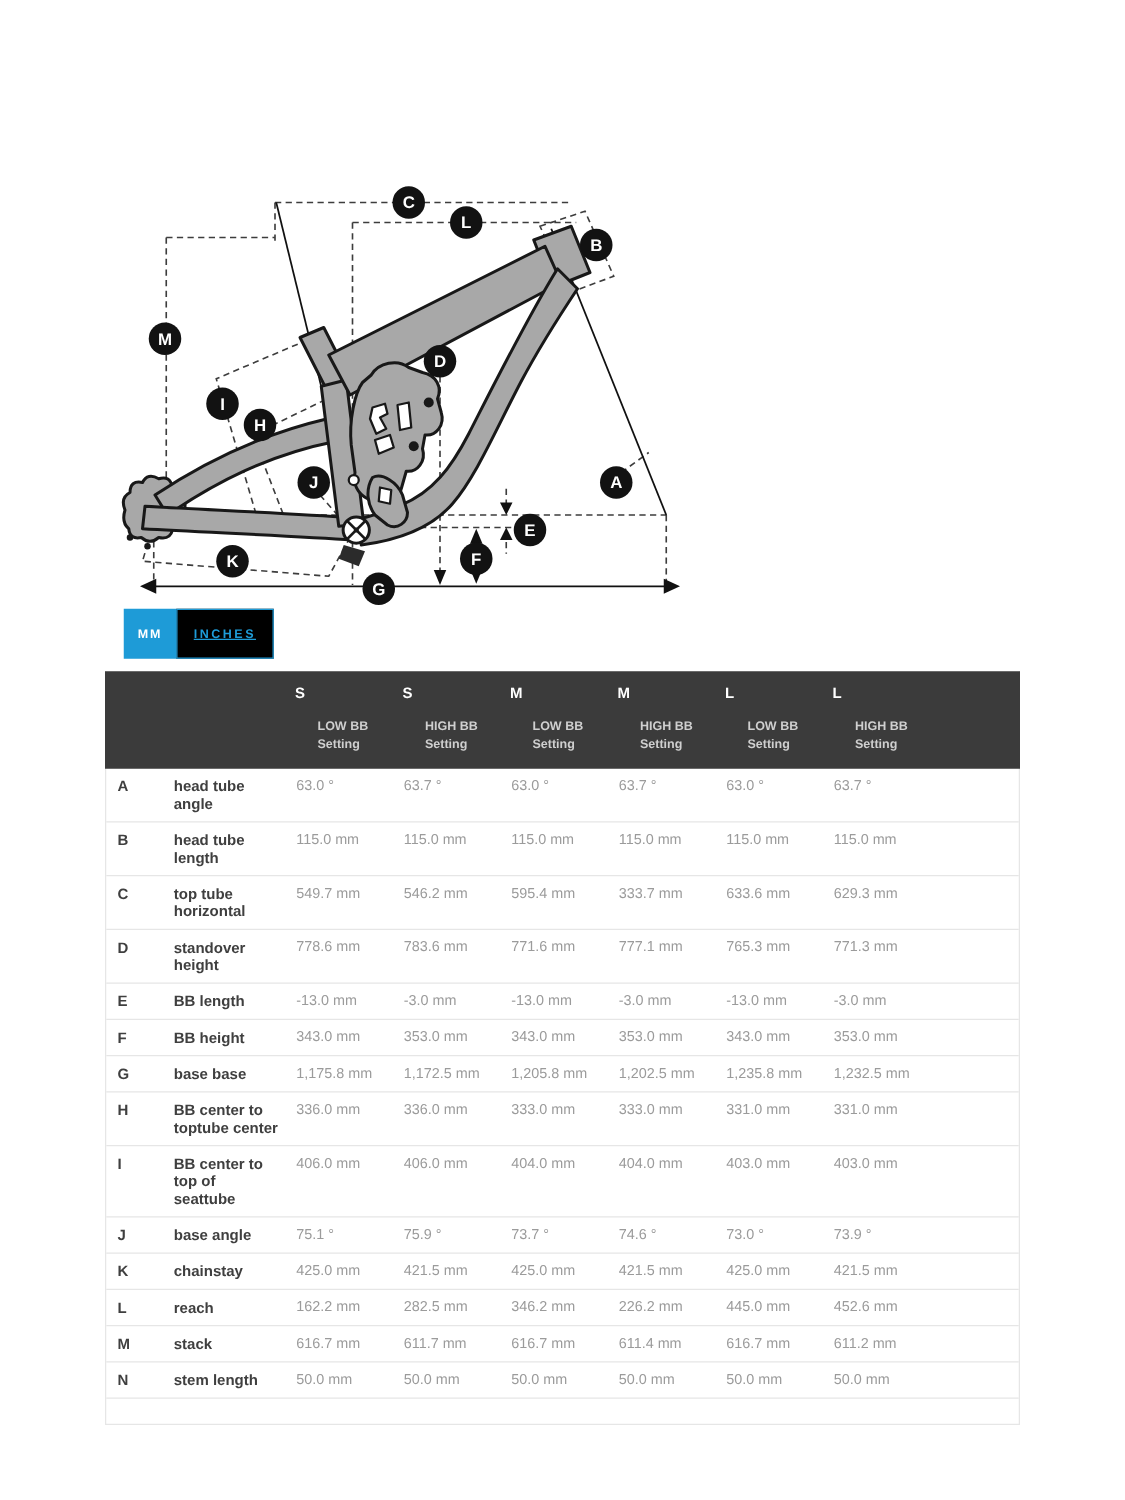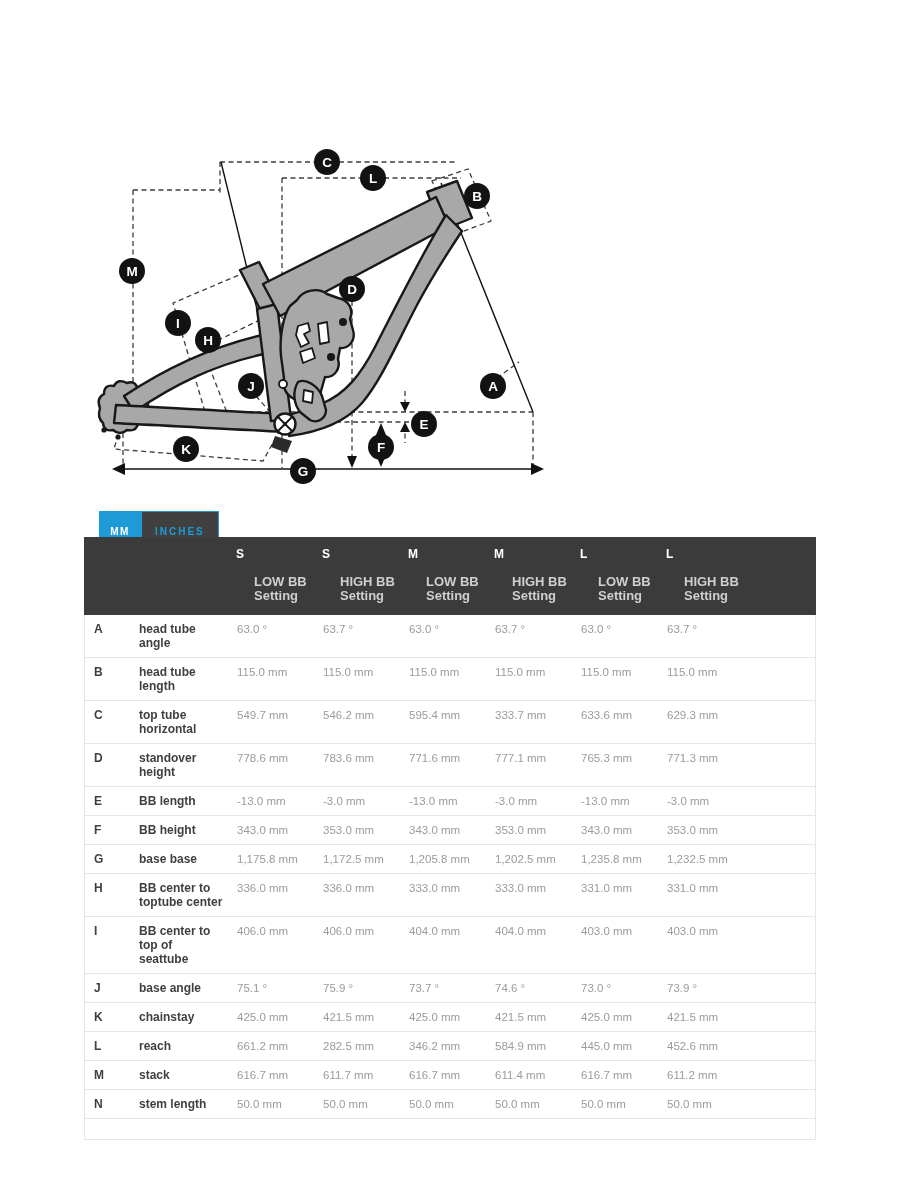--- a/index.html
+++ b/index.html
@@ -20,40 +20,40 @@
   
   .diagram-wrap{position:absolute;left:0;top:0;width:900px;height:520px;}
   svg .d{stroke:#3d3d3d;stroke-width:1.3;stroke-dasharray:5 3.5;fill:none;}
   svg .s{stroke:#111;stroke-width:1.4;fill:none;}
   svg .f{fill:var(--frame-fill);stroke:#181818;stroke-width:2.4;stroke-linejoin:round;}
   svg .w{fill:#fff;stroke:#181818;stroke-width:1.8;stroke-linejoin:round;}
   svg .ah{fill:#111;stroke:none;}
   svg .lbl-c{fill:#121212;}
   svg .lbl-t{fill:#fff;font-family:"Liberation Sans",sans-serif;font-size:13.5px;font-weight:bold;text-anchor:middle;}
   
-  .tabs{position:absolute;left:84px;top:511px;display:flex;align-items:stretch;height:40px;padding-left:15px;}
+  .tabs{position:absolute;left:84px;top:487px;display:flex;align-items:stretch;height:40px;padding-left:15px;}
   .tab{display:flex;align-items:center;justify-content:center;font-size:10px;font-weight:bold;cursor:pointer;}
   .tab-mm{width:42px;background:var(--accent);color:#fff;letter-spacing:1.5px;}
-  .tab-inches{background:#404040;border:1px solid var(--accent);color:var(--accent);padding:0 13px;letter-spacing:2px;}
+  .tab-inches{background:#000000;border:1px solid var(--accent);color:var(--accent);padding:0 13px;letter-spacing:2px;text-decoration:underline;}
   
   .geo-table{
     position:absolute;left:84px;top:537px;width:732px;
     border-left:1px solid var(--row-border);
     border-right:1px solid var(--row-border);
     border-bottom:1px solid var(--row-border);
     padding-bottom:20px;background:#fff;
   }
   .thead{
     background:var(--header-bg);color:#fff;
     display:grid;grid-template-columns:30px 122px repeat(6,86px);
     padding:10px 0 12px 0;min-height:66px;margin:0 -1px;
   }
   .th-col{padding-left:0;}
   .th-size{display:block;font-size:12px;font-weight:bold;color:#fff;margin-bottom:14px;}
-  .th-setting{font-size:13px;font-weight:bold;color:#cfcfcf;line-height:14px;padding-left:18px;}
+  .th-setting{font-size:10px;font-weight:bold;color:#cfcfcf;line-height:14px;padding-left:18px;}
   .trow{
     display:grid;grid-template-columns:30px 122px repeat(6,86px);
     border-bottom:1px solid var(--row-border);
     padding:7px 0;align-items:start;
   }
   .td-letter{padding-left:9px;font-size:12px;font-weight:bold;color:var(--label-text);line-height:14px;}
   .td-label{font-size:12px;font-weight:bold;color:var(--label-text);line-height:14px;padding-right:14px;padding-left:24px;}
   .td-value{font-size:11.5px;color:var(--value-text);line-height:14px;}
 </style>
 </head>
@@ -314,24 +314,24 @@
         <div class="td-value">425.0 mm</div>
         <div class="td-value">421.5 mm</div>
         <div class="td-value">425.0 mm</div>
         <div class="td-value">421.5 mm</div>
         <div class="td-value">425.0 mm</div>
         <div class="td-value">421.5 mm</div>
       </div>
       <div class="trow">
         <div class="td-letter">L</div>
         <div class="td-label">reach</div>
-        <div class="td-value">661.2 mm</div>
+        <div class="td-value">162.2 mm</div>
         <div class="td-value">282.5 mm</div>
         <div class="td-value">346.2 mm</div>
-        <div class="td-value">584.9 mm</div>
+        <div class="td-value">226.2 mm</div>
         <div class="td-value">445.0 mm</div>
         <div class="td-value">452.6 mm</div>
       </div>
       <div class="trow">
         <div class="td-letter">M</div>
         <div class="td-label">stack</div>
         <div class="td-value">616.7 mm</div>
         <div class="td-value">611.7 mm</div>
         <div class="td-value">616.7 mm</div>
         <div class="td-value">611.4 mm</div>

